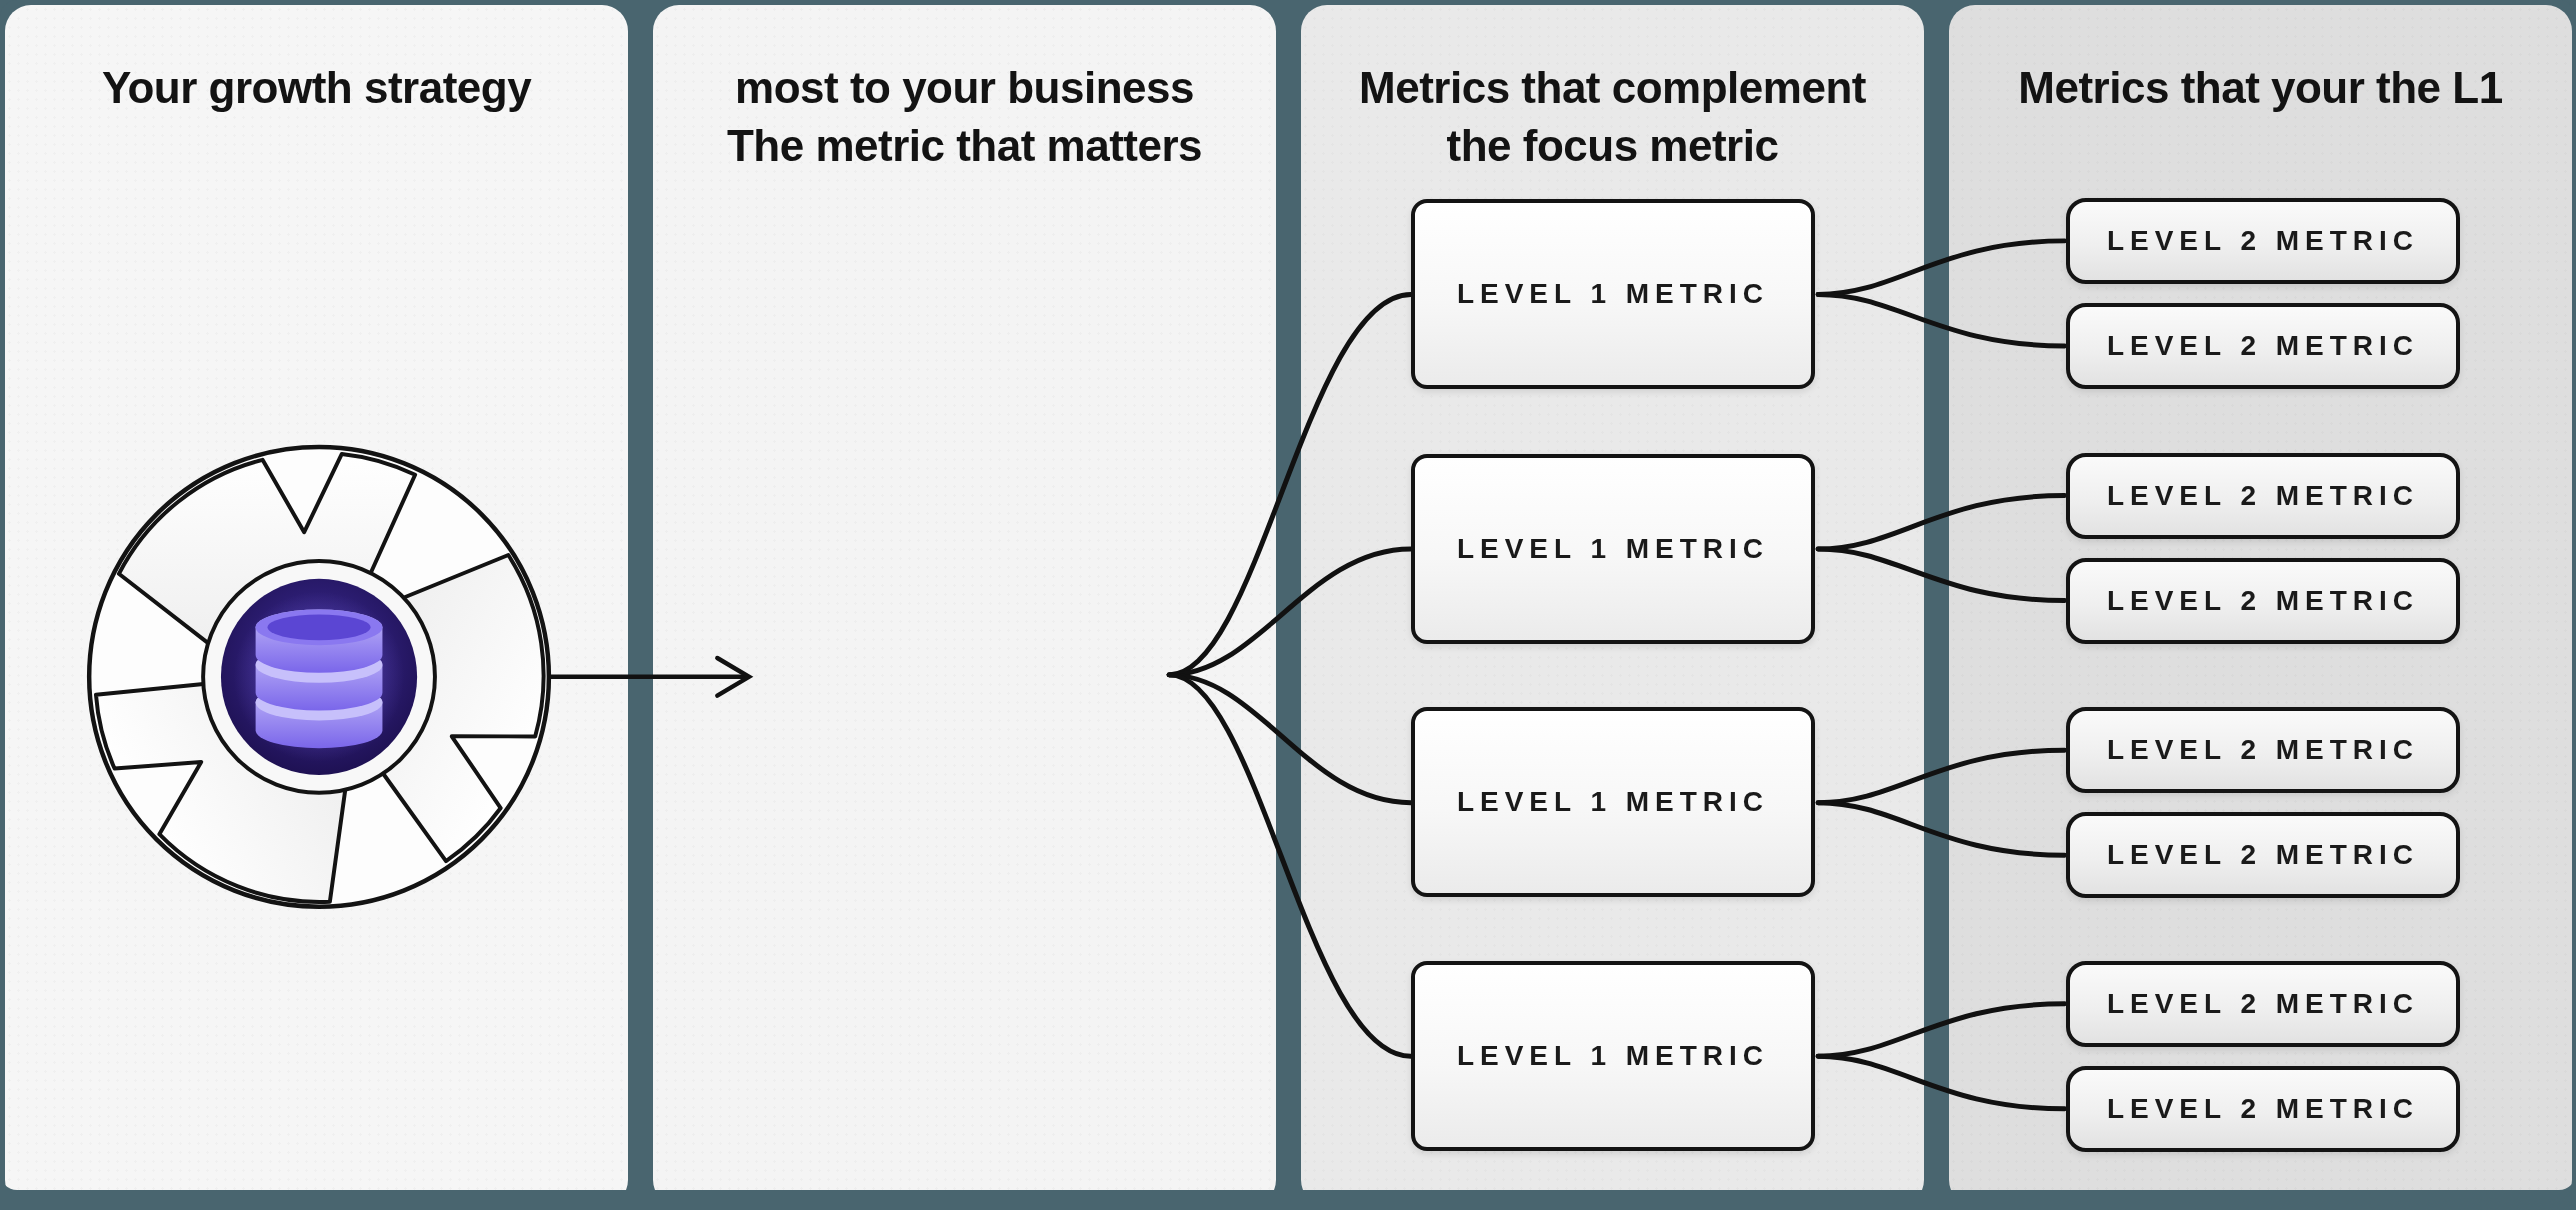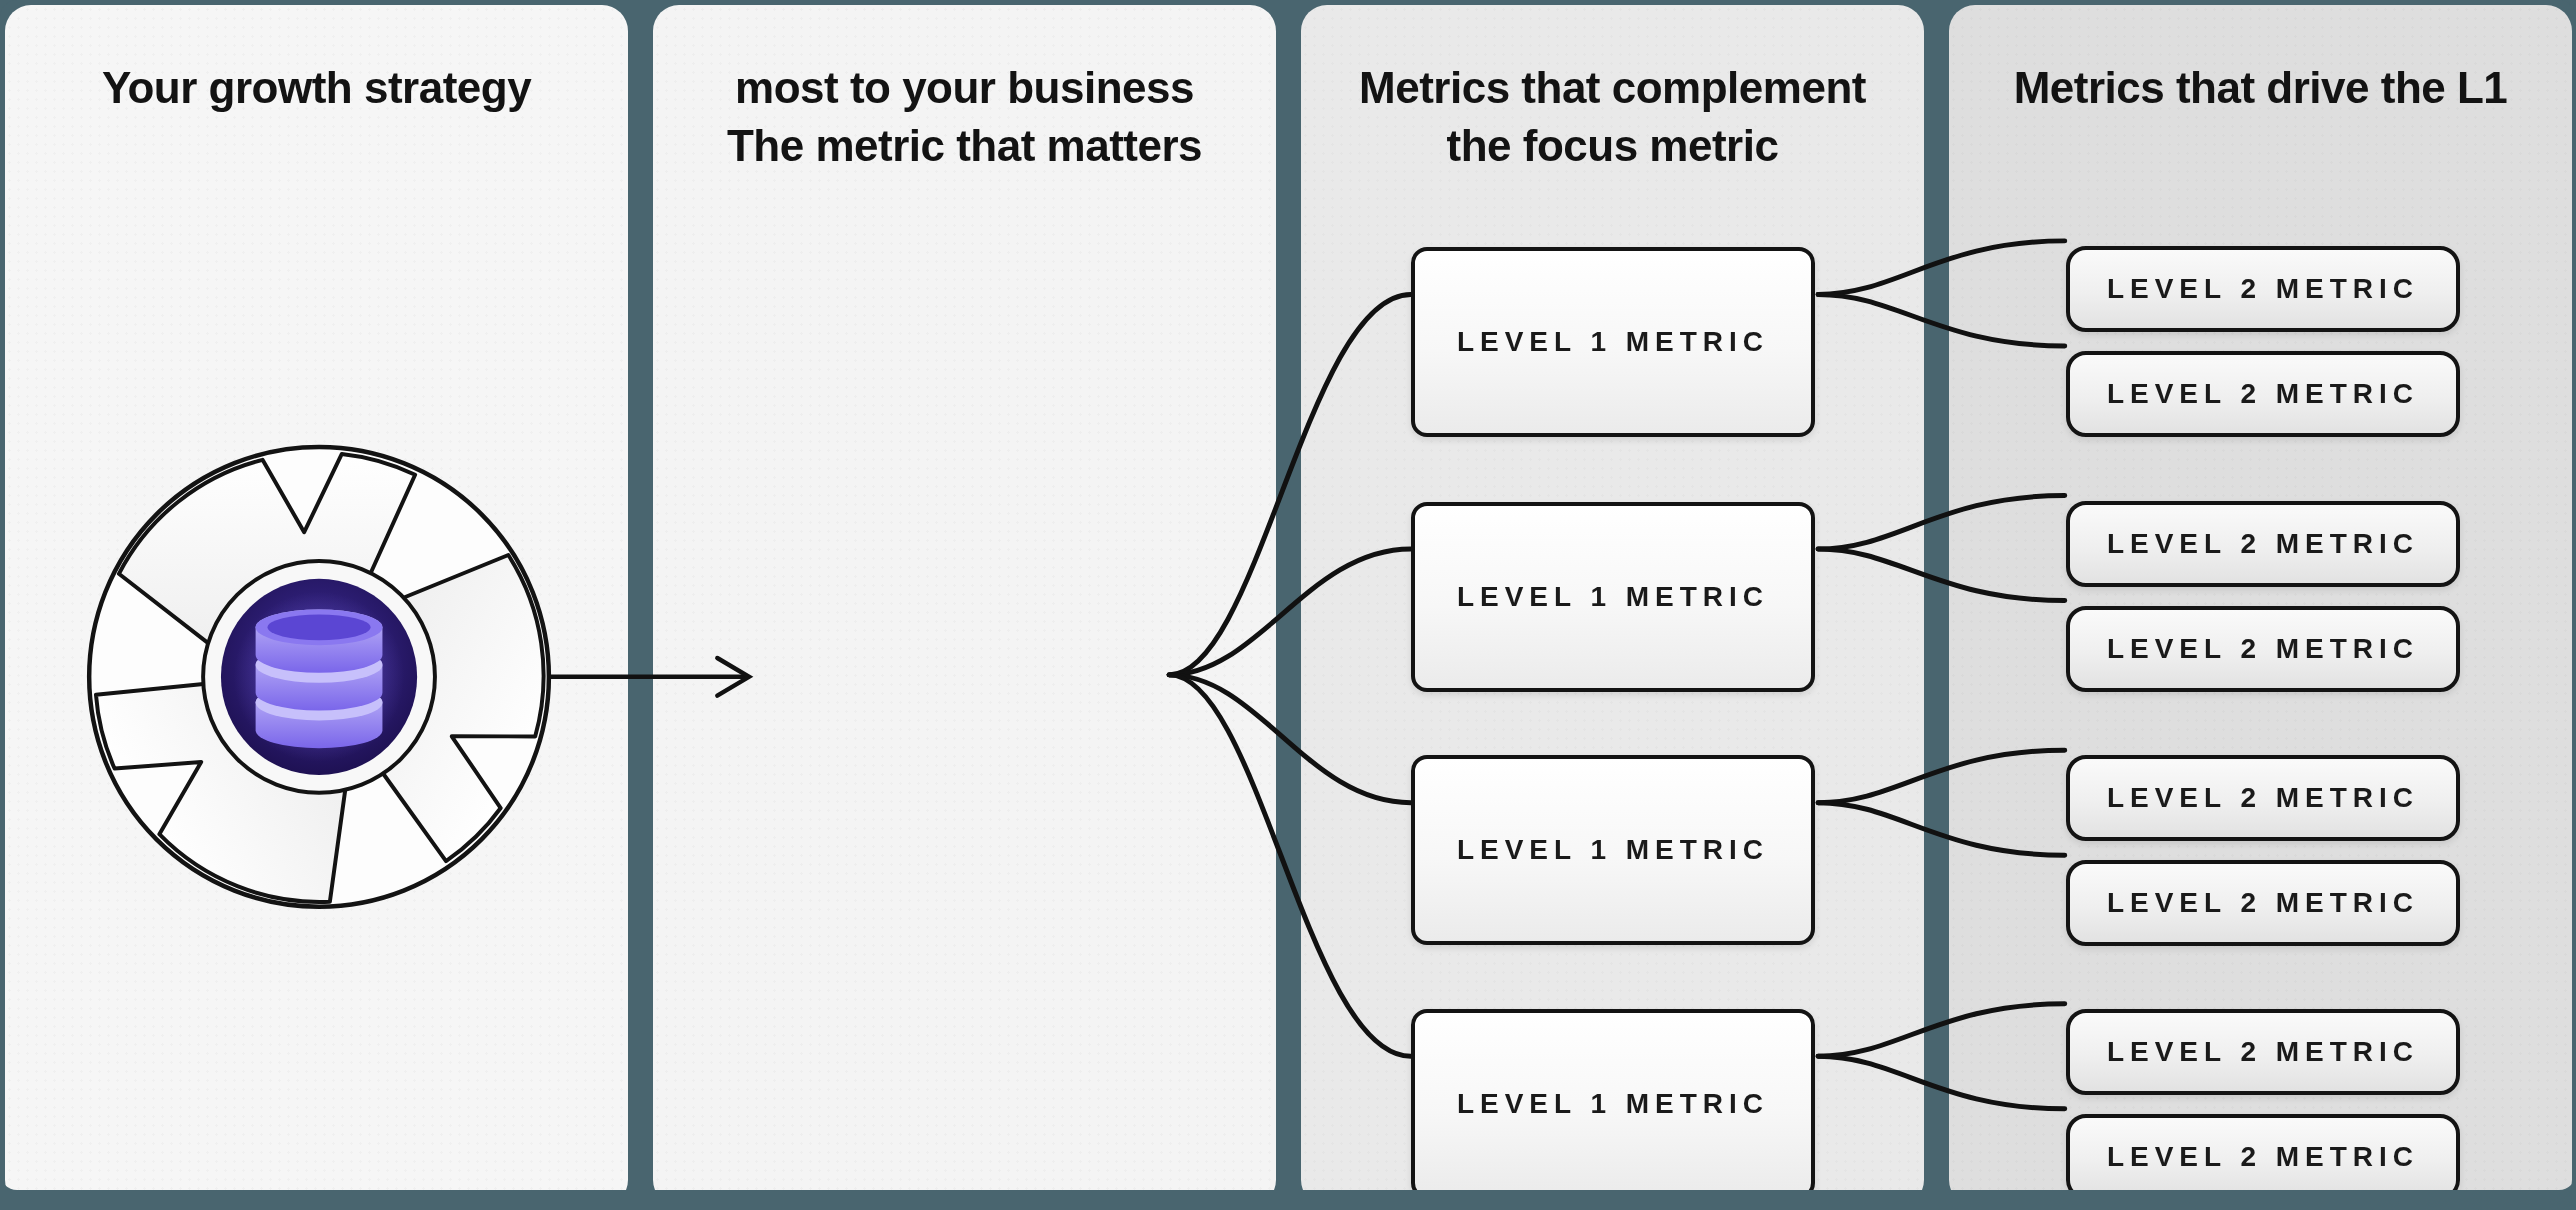--- a/index.html
+++ b/index.html
@@ -25,21 +25,20 @@
     text-align:center;font-weight:bold;font-size:44px;line-height:1.32;
     letter-spacing:-0.5px;color:#131313;
   }
   svg.overlay{position:absolute;left:0;top:0;width:2576px;height:1211px;}
   .metric-box{
     position:absolute;display:flex;align-items:center;justify-content:center;
     border:4px solid #131313;box-sizing:border-box;
     font-weight:bold;color:#1a1a1a;
     letter-spacing:6px;font-size:28px;text-align:center;
     box-shadow:0 3px 7px rgba(0,0,0,0.10);
-    margin-top:48px;
   }
   .big-box{
     width:404px;height:190px;border-radius:16px;
     background:linear-gradient(180deg,#ffffff 0%,#f7f7f7 55%,#ebebeb 100%);
   }
   .small-box{
     width:394px;height:86px;border-radius:20px;
     background:linear-gradient(180deg,#fafafa 0%,#efefef 55%,#e2e2e2 100%);
   }
   .focus-box{left:763px;top:580px;}
@@ -75,21 +74,21 @@
     </div>
   </div>
   <div class="panel panel-3">
     <div class="panel-title">
       <div>Metrics that complement</div>
       <div>the focus metric</div>
     </div>
   </div>
   <div class="panel panel-4">
     <div class="panel-title">
-      <div>Metrics that drive the L1</div>
+      <div>Metrics that your the L1</div>
     </div>
   </div>
 
   <svg class="overlay" viewBox="0 0 2600 1222">
     <defs>
       <linearGradient id="bladeG" x1="0" y1="0" x2="0" y2="1">
         <stop offset="0" stop-color="#ffffff"></stop>
         <stop offset="1" stop-color="#efefef"></stop>
       </linearGradient>
       <radialGradient id="coreG" cx="0.5" cy="0.42" r="0.62">

